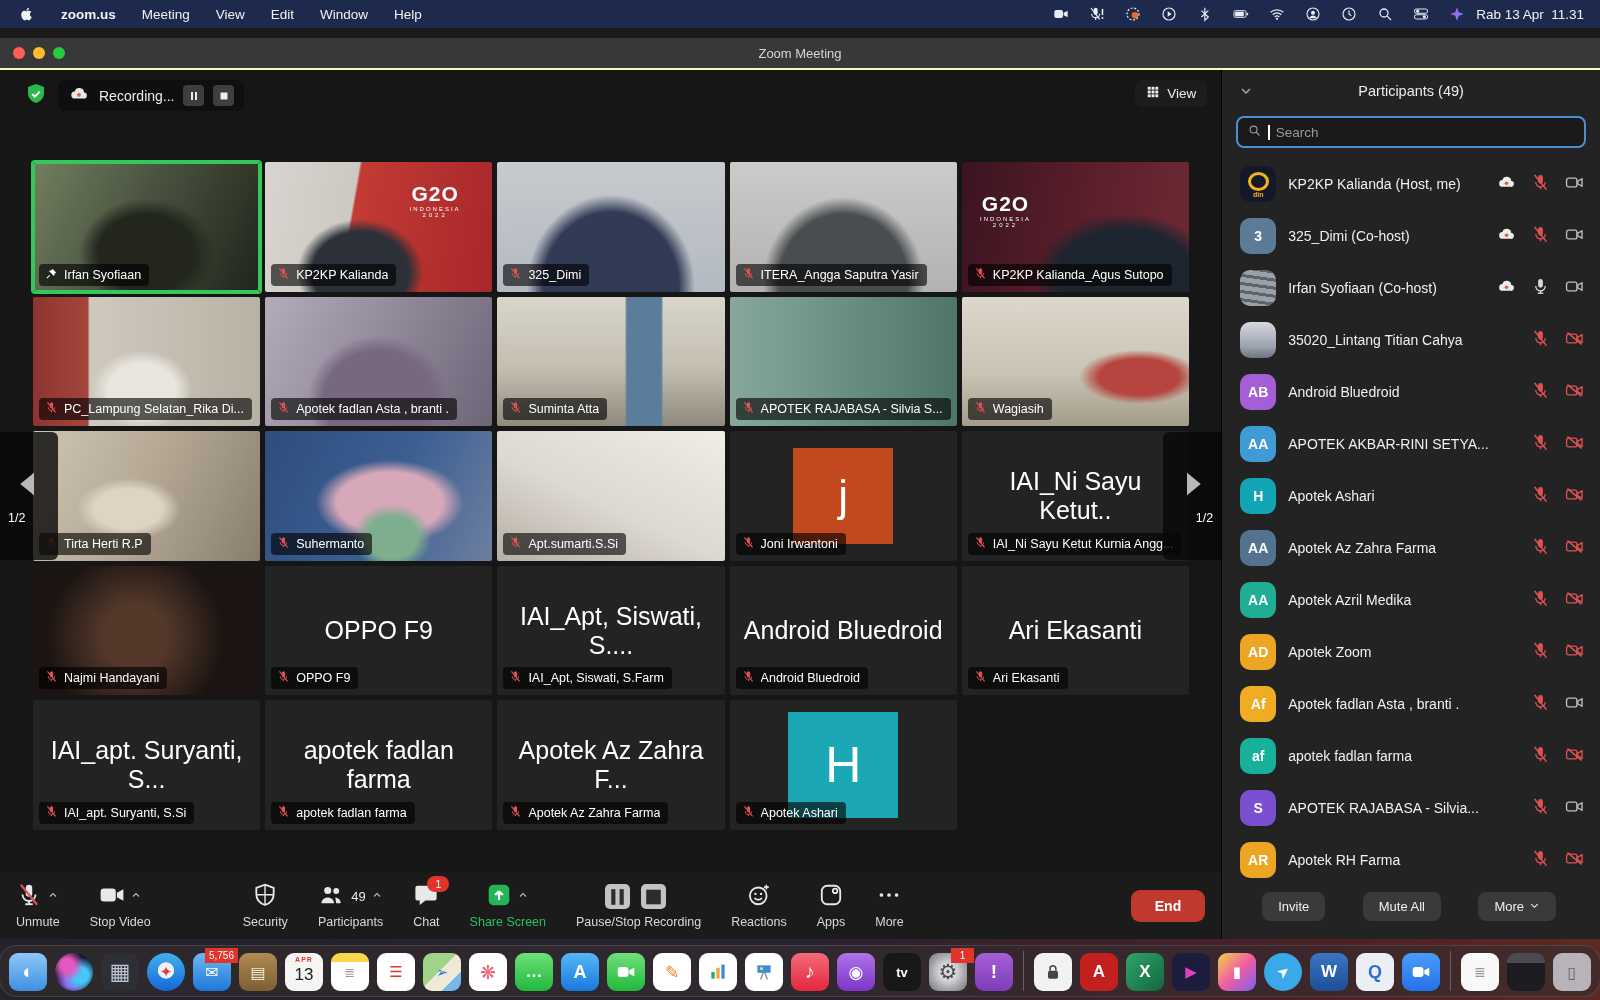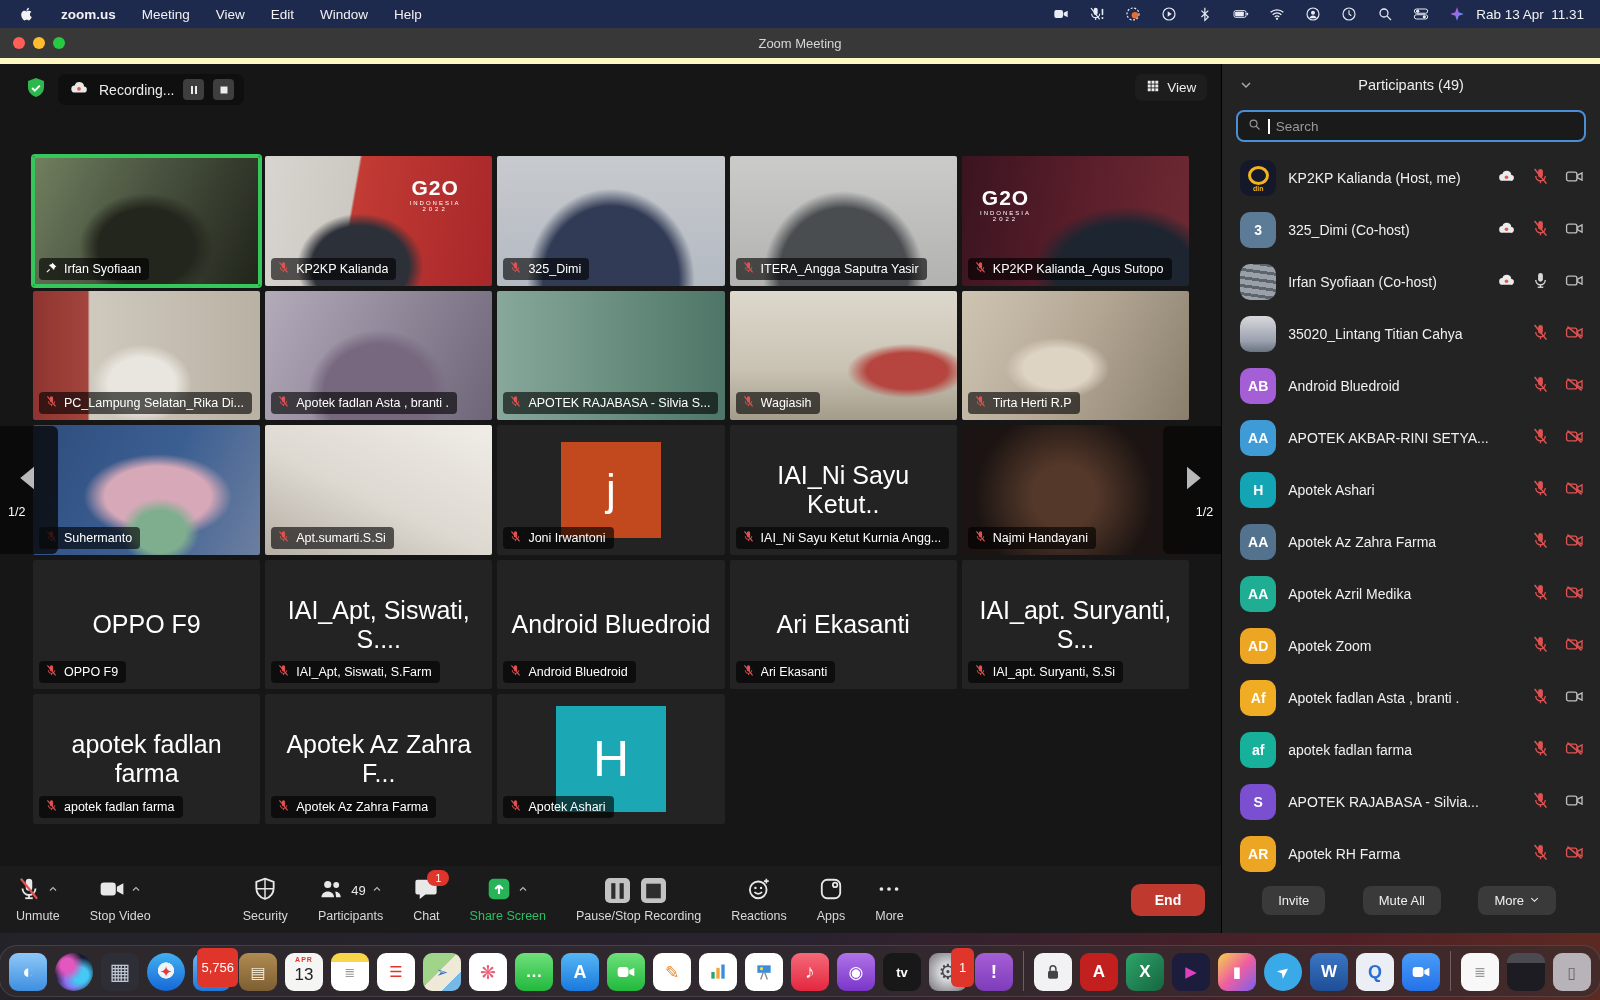--- a/index.html
+++ b/index.html
@@ -14,22 +14,22 @@
   .mb-left{display:flex;align-items:center;gap:26px;padding-left:18px;}
   .mb-menu{cursor:default;}
   .mb-menu.app{font-weight:700;}
   .mb-right{margin-left:auto;display:flex;align-items:center;gap:11px;padding-right:16px;}
   .mb-ico{display:inline-flex;width:17px;height:17px;align-items:center;justify-content:center;}
   .mb-ico svg{width:16px;height:16px;}
   .mb-clock{white-space:pre;}
 
   
   .window{position:absolute;top:28px;left:0;width:1600px;height:900px;background:#1b1b1b;}
-  .titlebar{height:30px;background:#383838;border-bottom:6px solid #fef9c3;position:relative;
-            display:flex;align-items:center;justify-content:center;}
+  .titlebar{height:30px;background:#383838;border-bottom:2px solid #fef9c3;position:relative;
+            display:flex;align-items:center;justify-content:center;margin-top:10px;}
   .tl{position:absolute;left:13px;top:9px;display:flex;gap:8px;}
   .tl span{width:12px;height:12px;border-radius:50%;display:block;}
   .tl .c{background:#ff5f57}.tl .m{background:#febc2e}.tl .z{background:#28c840}
   .win-title{color:#d6d6d6;font-size:13px;}
 
   .content{position:relative;height:869px;display:flex;}
   .video-area{position:relative;width:1222px;height:100%;background:#161616;}
   .panel{position:relative;width:378px;height:100%;background:#232323;border-left:1px solid #000;display:flex;flex-direction:column;}
 
   
@@ -136,22 +136,22 @@
           display:flex;align-items:center;gap:5px;}
   .pf-btn svg{width:11px;height:11px;}
 
   
   .dock{position:absolute;bottom:3px;left:50%;transform:translateX(-50%);
         background:rgba(52,45,47,.6);border:1px solid rgba(120,110,112,.35);border-radius:18px;
         padding:5px 9px;display:flex;align-items:flex-end;gap:8px;}
   .dk{width:38px;height:38px;border-radius:9px;position:relative;display:flex;align-items:center;justify-content:center;
       color:#fff;font-size:19px;flex:0 0 auto;}
   .dk-sep{width:1px;height:40px;background:rgba(200,195,200,.35);margin:0 2px;}
-  .dk-badge{position:absolute;top:-5px;right:-7px;background:#e0352b;color:#fff;font-size:13px;
-            border-radius:6px;min-width:15px;height:15px;display:flex;align-items:center;justify-content:center;padding:12px 4px;}
+  .dk-badge{position:absolute;top:-5px;right:-7px;background:#e0352b;color:#fff;font-size:10px;
+            border-radius:0;min-width:15px;height:15px;display:flex;align-items:center;justify-content:center;padding:0 4px;}
   .dk svg{width:20px;height:20px;}
   .cal-top{position:absolute;top:3px;left:0;right:0;text-align:center;font-size:7px;font-weight:700;color:#e0352b;letter-spacing:1px;}
   .cal-num{font-size:17px;color:#222;font-weight:400;margin-top:6px;}
   .g-rot{display:inline-block;transform:rotate(-38deg);}
   .dkbg-finder{background:linear-gradient(180deg,#8ec8f8 0%,#3d8fe0 100%);}
   .dkbg-siri{background:radial-gradient(circle at 32% 32%,#e557c0 0 18%,transparent 45%),radial-gradient(circle at 68% 58%,#44c8f5 0 22%,transparent 52%),radial-gradient(circle at 45% 72%,#8e6cf0 0 20%,transparent 50%),#161a30;border-radius:50%;}
   .dkbg-launchpad{background:#2e2e36;color:#bfc6d4;font-size:22px;}
   .dkbg-safari{background:radial-gradient(circle at 50% 46%,#eef3f8 0 28%,transparent 30%),linear-gradient(180deg,#41b0f0 0%,#1668d8 100%);border-radius:50%;color:#e23b3b;font-size:15px;}
   .dkbg-mail{background:linear-gradient(180deg,#6db6f2 0%,#1f77d8 100%);font-size:16px;}
   .dkbg-contacts{background:linear-gradient(180deg,#b08b52 0%,#7d5e33 100%);color:#f1e6cf;font-size:16px;}
@@ -436,20 +436,31 @@
               <div class="nameplate">
                 <span><svg viewBox="0 0 24 24">
                     <rect x="9" y="2.5" width="6" height="11" rx="3" fill="#e05252"></rect>
                     <path d="M6 11.5a6 6 0 0 0 12 0" fill="none" stroke="#e05252" stroke-width="1.7"></path>
                     <line x1="12" y1="17.5" x2="12" y2="20.5" stroke="#e05252" stroke-width="1.7"></line>
                     <line x1="4.5" y1="2.5" x2="19.5" y2="21" stroke="#e05252" stroke-width="2"></line>
                   </svg></span>
                 <span class="nm">Apotek fadlan Asta , branti .</span>
               </div>
             </div>
+            <div class="tile vt-suminta">
+              <div class="nameplate">
+                <span><svg viewBox="0 0 24 24">
+                    <rect x="9" y="2.5" width="6" height="11" rx="3" fill="#e05252"></rect>
+                    <path d="M6 11.5a6 6 0 0 0 12 0" fill="none" stroke="#e05252" stroke-width="1.7"></path>
+                    <line x1="12" y1="17.5" x2="12" y2="20.5" stroke="#e05252" stroke-width="1.7"></line>
+                    <line x1="4.5" y1="2.5" x2="19.5" y2="21" stroke="#e05252" stroke-width="2"></line>
+                  </svg></span>
+                <span class="nm">Suminta Atta</span>
+              </div>
+            </div>
             <div class="tile vt-rajabasa">
               <div class="nameplate">
                 <span><svg viewBox="0 0 24 24">
                     <rect x="9" y="2.5" width="6" height="11" rx="3" fill="#e05252"></rect>
                     <path d="M6 11.5a6 6 0 0 0 12 0" fill="none" stroke="#e05252" stroke-width="1.7"></path>
                     <line x1="12" y1="17.5" x2="12" y2="20.5" stroke="#e05252" stroke-width="1.7"></line>
                     <line x1="4.5" y1="2.5" x2="19.5" y2="21" stroke="#e05252" stroke-width="2"></line>
                   </svg></span>
                 <span class="nm">APOTEK RAJABASA - Silvia S...</span>
               </div>

